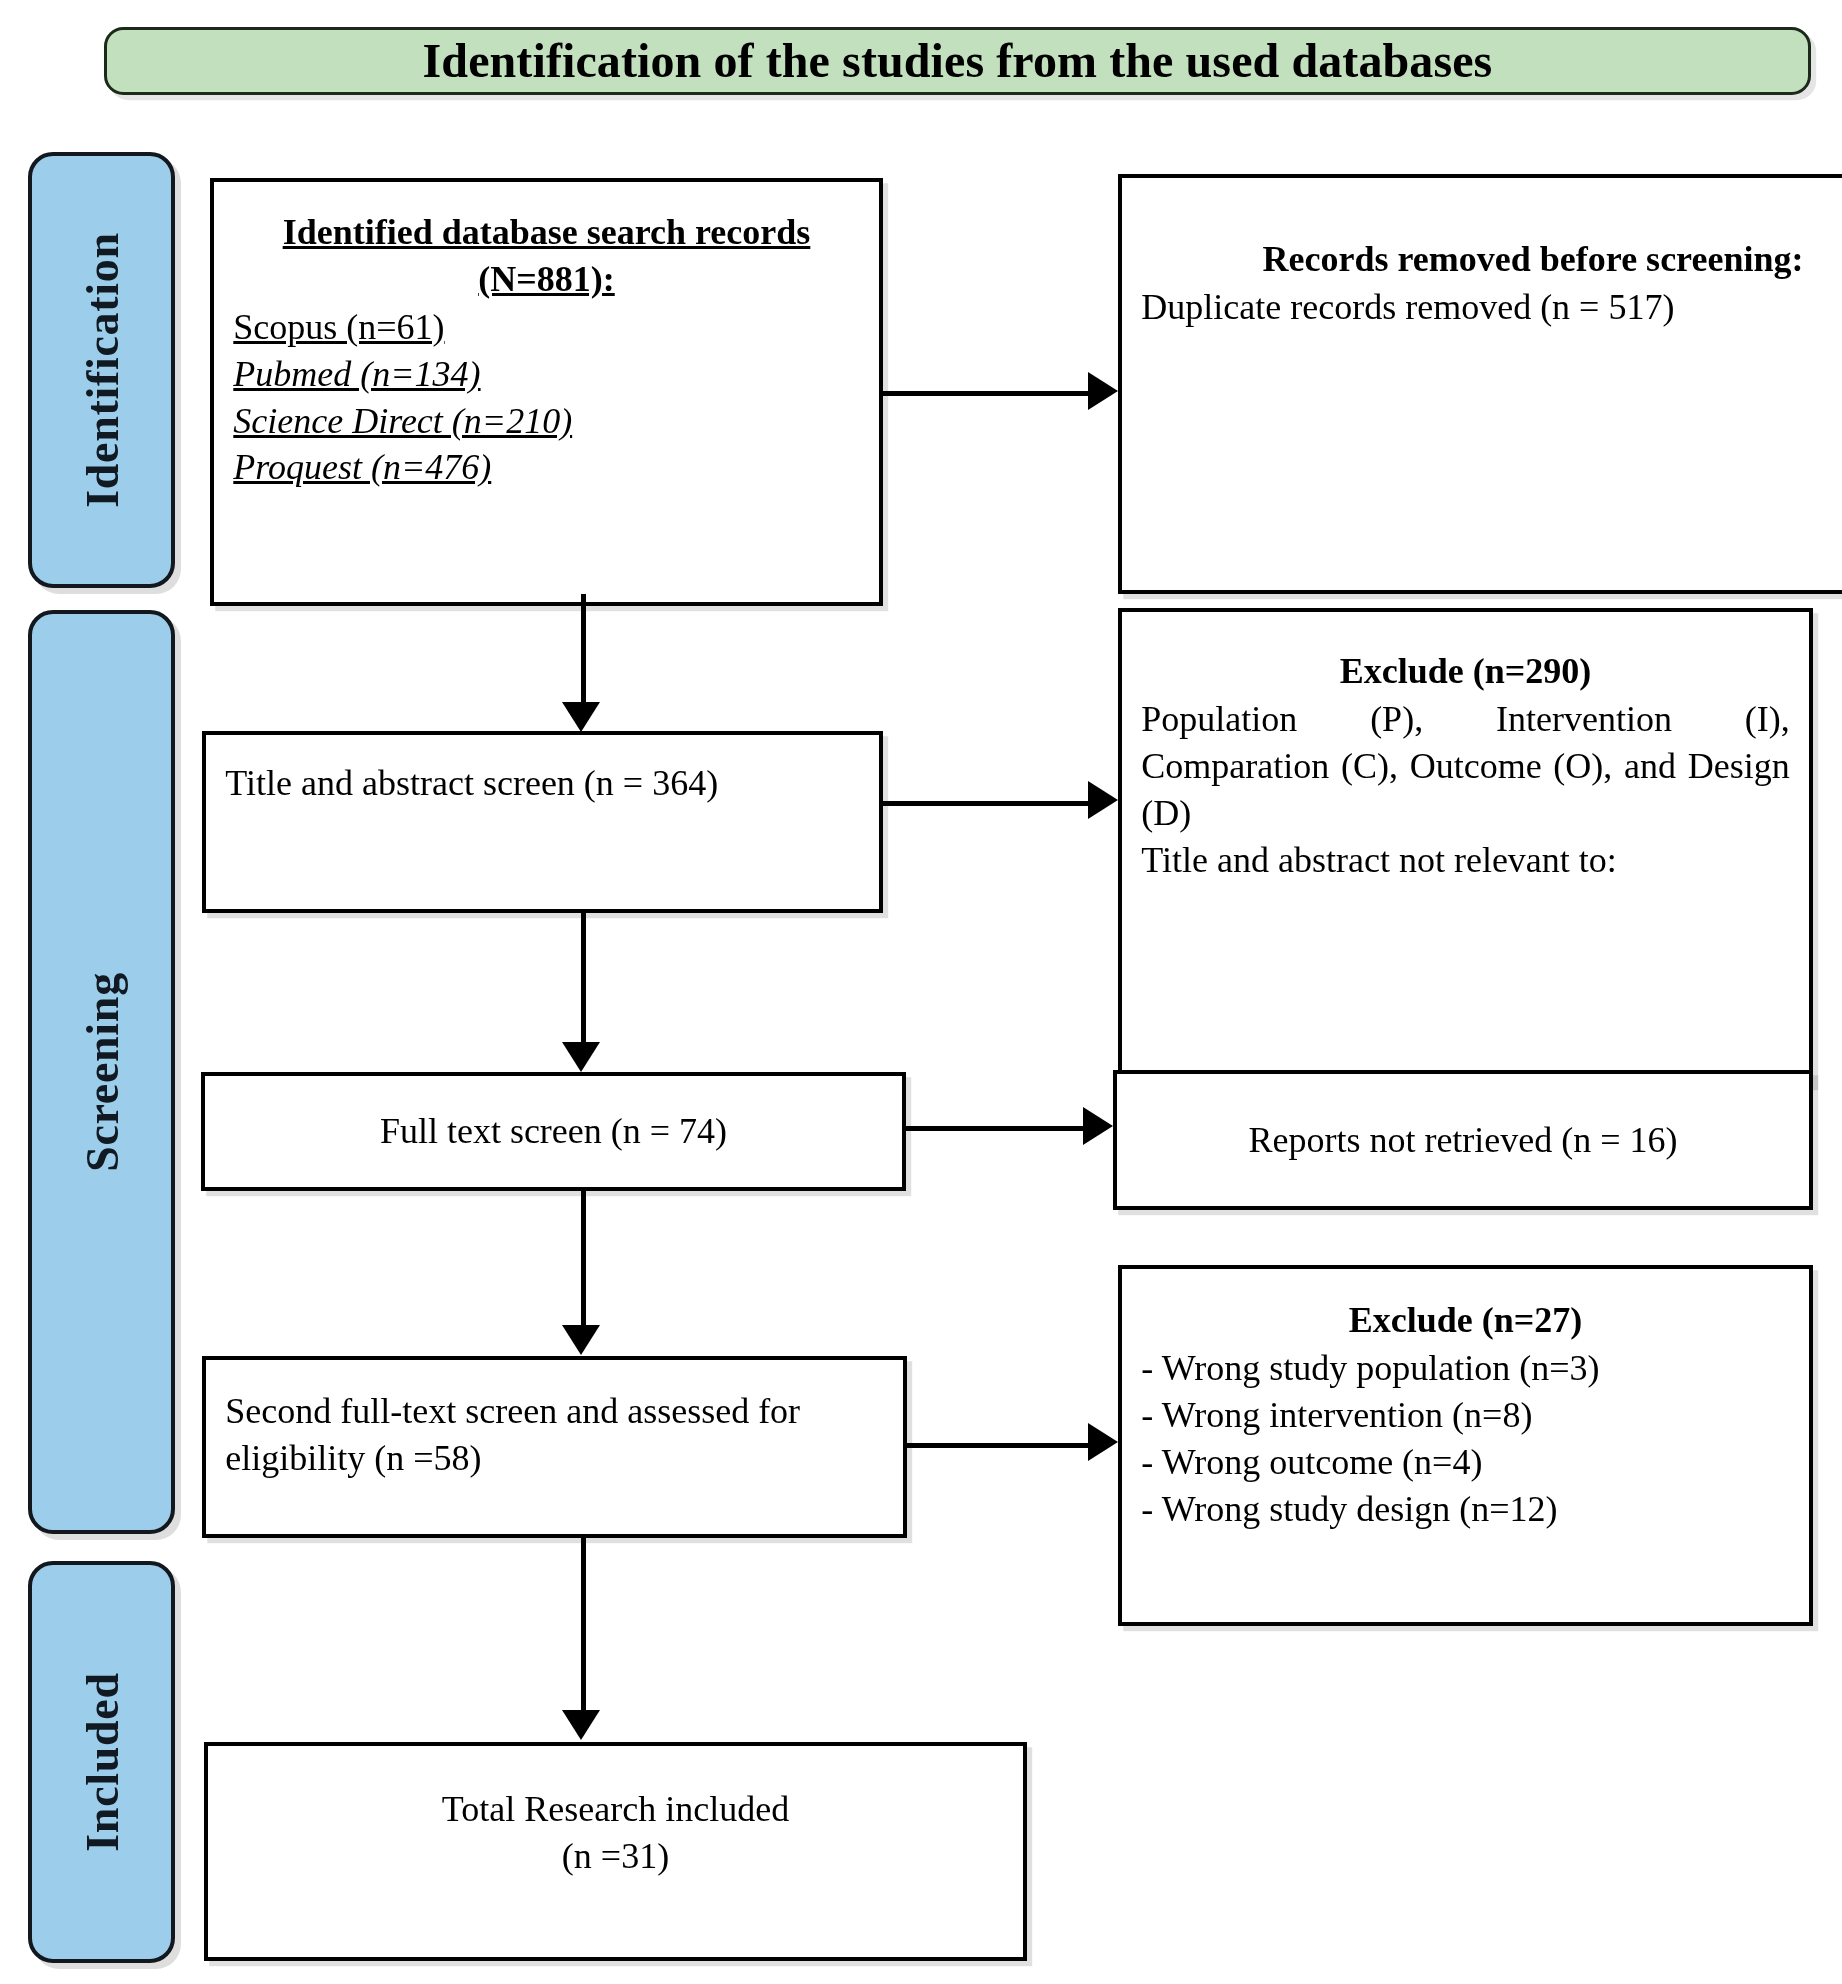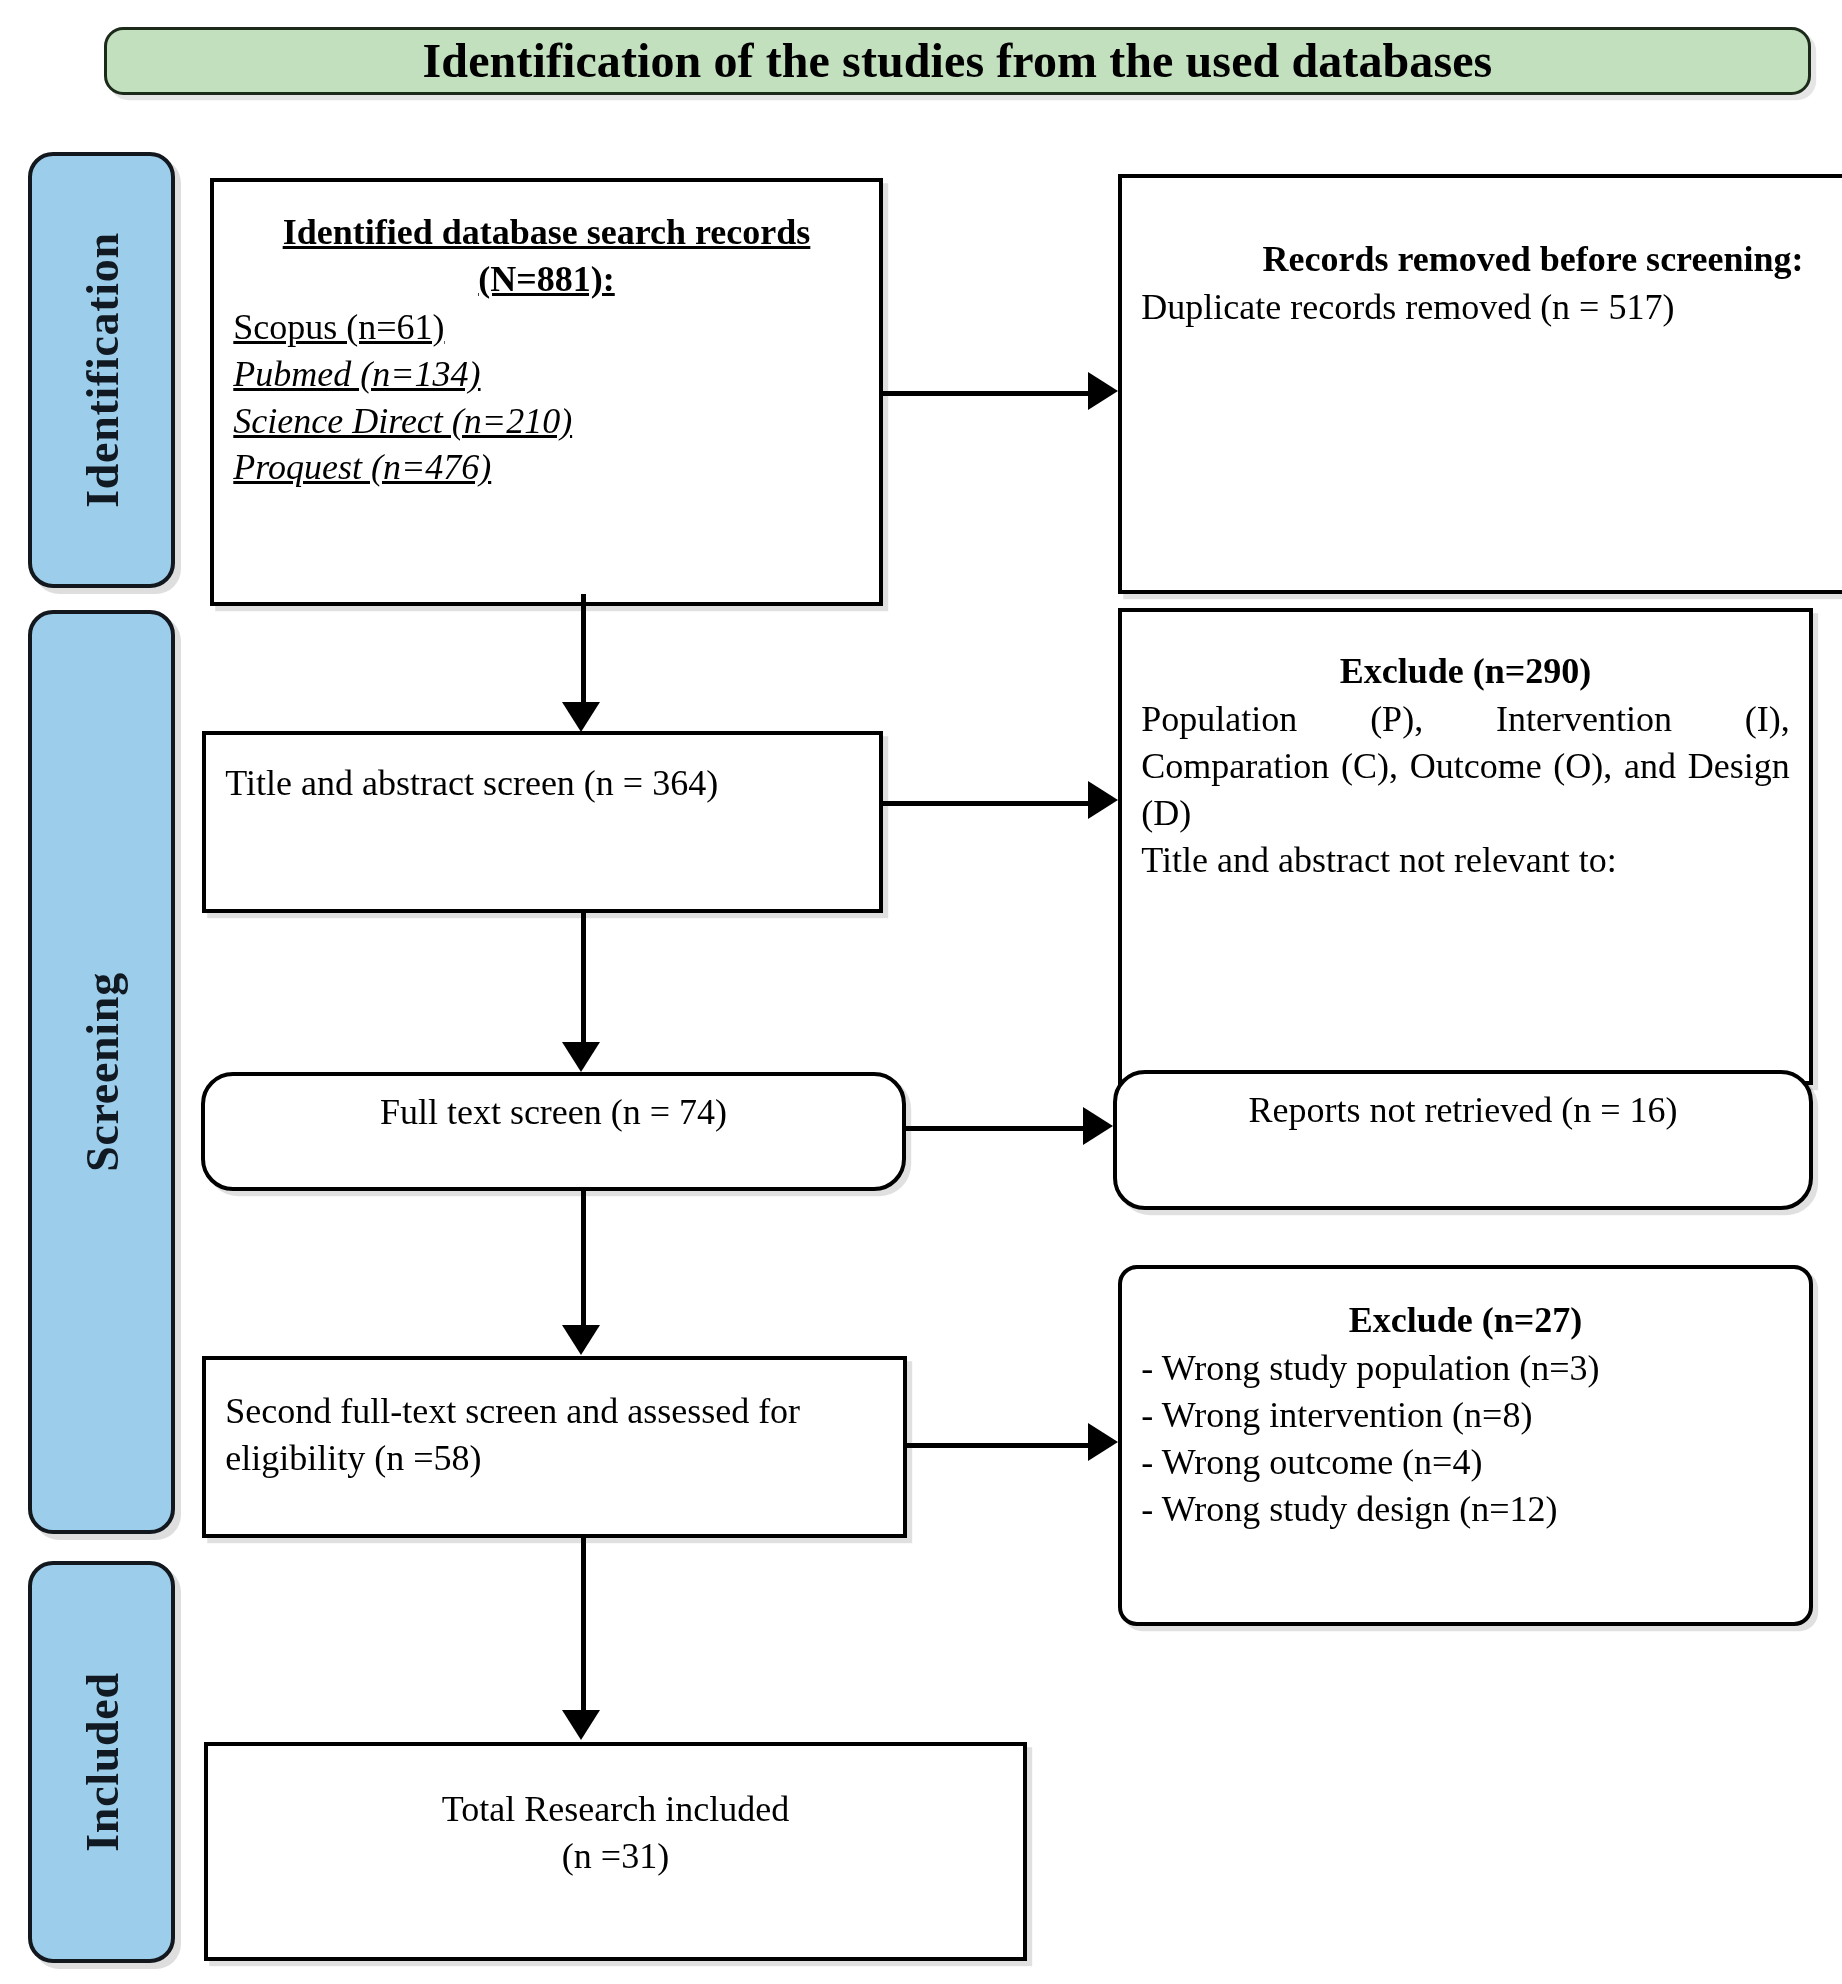--- a/index.html
+++ b/index.html
@@ -91,29 +91,29 @@
   .it   { font-style: italic; }
 
   
   #box-identified   { left: 210px;  top: 178px;  width: 673px;  height: 428px; text-decoration: underline; }
   #box-removed      { left: 1118px; top: 174px;  width: 830px;  height: 420px; }
   #box-title-screen { left: 202px;  top: 731px;  width: 681px;  height: 182px; }
   #box-exclude-290  { left: 1118px; top: 608px;  width: 695px;  height: 477px; }
   #box-fulltext     { left: 201px;  top: 1072px; width: 705px;  height: 119px; }
   #box-notretrieved { left: 1113px; top: 1070px; width: 700px;  height: 140px; }
   #box-second       { left: 202px;  top: 1356px; width: 705px;  height: 182px; }
-  #box-exclude-27   { left: 1118px; top: 1265px; width: 695px;  height: 361px; border-radius: 19px; }
+  #box-exclude-27   { left: 1118px; top: 1265px; width: 695px;  height: 361px; }
   #box-total        { left: 204px;  top: 1742px; width: 823px;  height: 219px; }
 
   #box-identified   { padding-top: 27px; }
   #box-removed      { padding-top: 58px; }
   #box-exclude-290  { padding-top: 36px; }
   #box-exclude-27   { padding-top: 28px; }
   #box-fulltext,
-  #box-notretrieved { display: flex; justify-content: center; border-radius: 32px; }
+  #box-notretrieved { display: flex; align-items: center; justify-content: center; }
   #box-total        { padding-top: 40px; }
   #box-title-screen { padding-top: 25px; }
   #box-second       { padding-top: 28px; }
 
   
   .vline {
     position: absolute;
     width: 5.2px;
     background: #000000;
   }

